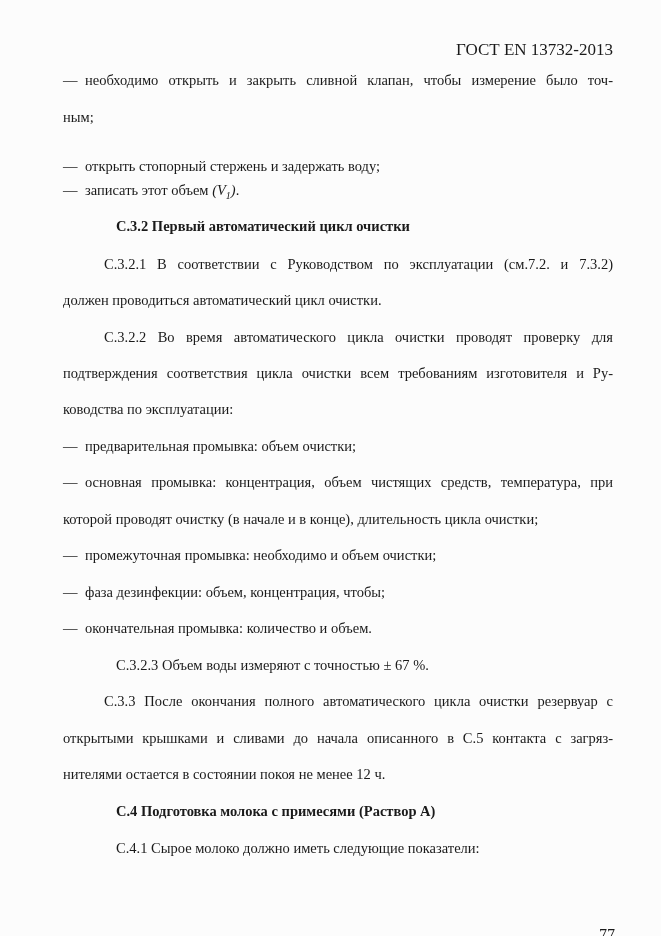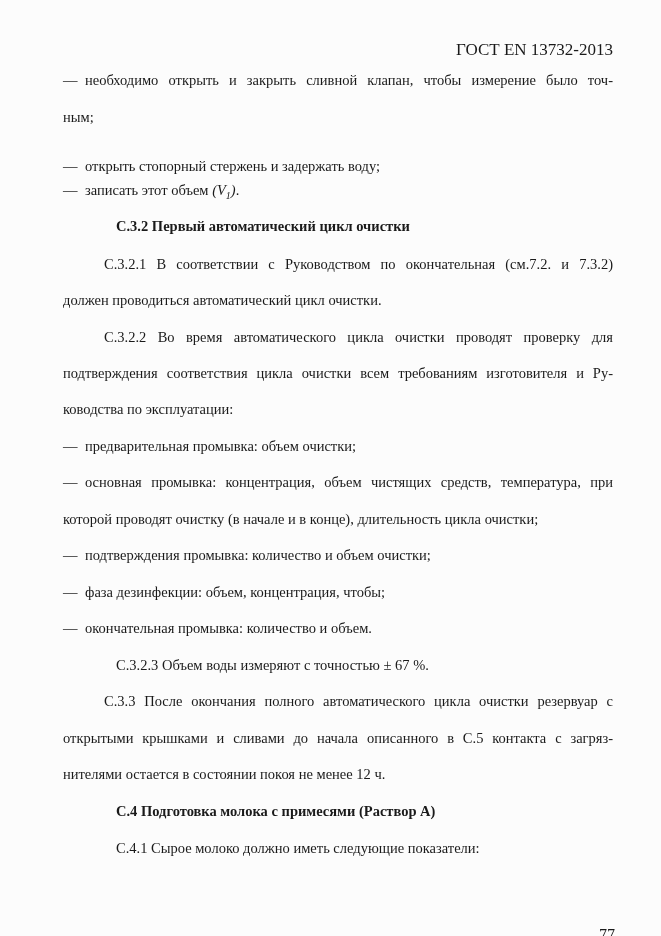--- a/index.html
+++ b/index.html
@@ -23,31 +23,31 @@
 
 <div class="line header">ГОСТ EN 13732-2013</div>
 
 <div class="line full" style="top:72px"><span class="dash">—</span><span>необходимо открыть и закрыть сливной клапан, чтобы измерение было точ-</span></div>
 <div class="line left" style="top:109px">ным;</div>
 <div class="line left" style="top:158px"><span class="dash">—</span><span>открыть стопорный стержень и задержать воду;</span></div>
 <div class="line left" style="top:182px"><span class="dash">—</span><span>записать этот объем </span><i><span>(V</span><sub>1</sub><span>)</span></i><span>.</span></div>
 
 <div class="line ind bold" style="top:218px">С.3.2   Первый автоматический цикл очистки</div>
 
-<div class="line ind-full" style="top:256px">С.3.2.1 В соответствии с Руководством по окончательная (см.7.2. и 7.3.2)</div>
+<div class="line ind-full" style="top:256px">С.3.2.1 В соответствии с Руководством по эксплуатации (см.7.2. и 7.3.2)</div>
 <div class="line left" style="top:292px">должен проводиться автоматический цикл очистки.</div>
 
 <div class="line ind-full" style="top:329px">С.3.2.2 Во время автоматического цикла очистки проводят проверку для</div>
 <div class="line full" style="top:365px">подтверждения соответствия цикла очистки всем требованиям изготовителя и Ру-</div>
 <div class="line left" style="top:401px">ководства по эксплуатации:</div>
 
 <div class="line full" style="top:438px"><span class="dash">—</span><span>предварительная промывка: объем очистки;</span><span style="display:inline-block;width:290px"></span></div>
 <div class="line full" style="top:474px"><span class="dash">—</span><span>основная промывка: концентрация, объем чистящих средств, температура, при</span></div>
 <div class="line left" style="top:511px">которой проводят очистку  (в начале и в конце), длительность цикла очистки;</div>
-<div class="line left" style="top:547px"><span class="dash">—</span><span>подтверждения промывка: количество и объем очистки;</span></div>
+<div class="line left" style="top:547px"><span class="dash">—</span><span>промежуточная промывка: необходимо и объем очистки;</span></div>
 <div class="line left" style="top:584px"><span class="dash">—</span><span>фаза дезинфекции: объем, концентрация, чтобы;</span></div>
 <div class="line left" style="top:620px"><span class="dash">—</span><span>окончательная промывка: количество и объем.</span></div>
 
 <div class="line ind" style="top:657px">С.3.2.3   Объем воды измеряют с точностью ± 67 %.</div>
 
 <div class="line ind-full" style="top:693px">С.3.3 После окончания полного автоматического цикла очистки резервуар с</div>
 <div class="line full" style="top:730px">открытыми крышками и сливами до  начала описанного в С.5 контакта с загряз-</div>
 <div class="line left" style="top:766px">нителями остается в состоянии покоя не менее 12 ч.</div>
 
 <div class="line ind bold" style="top:803px">С.4 Подготовка молока с примесями (Раствор А)</div>

